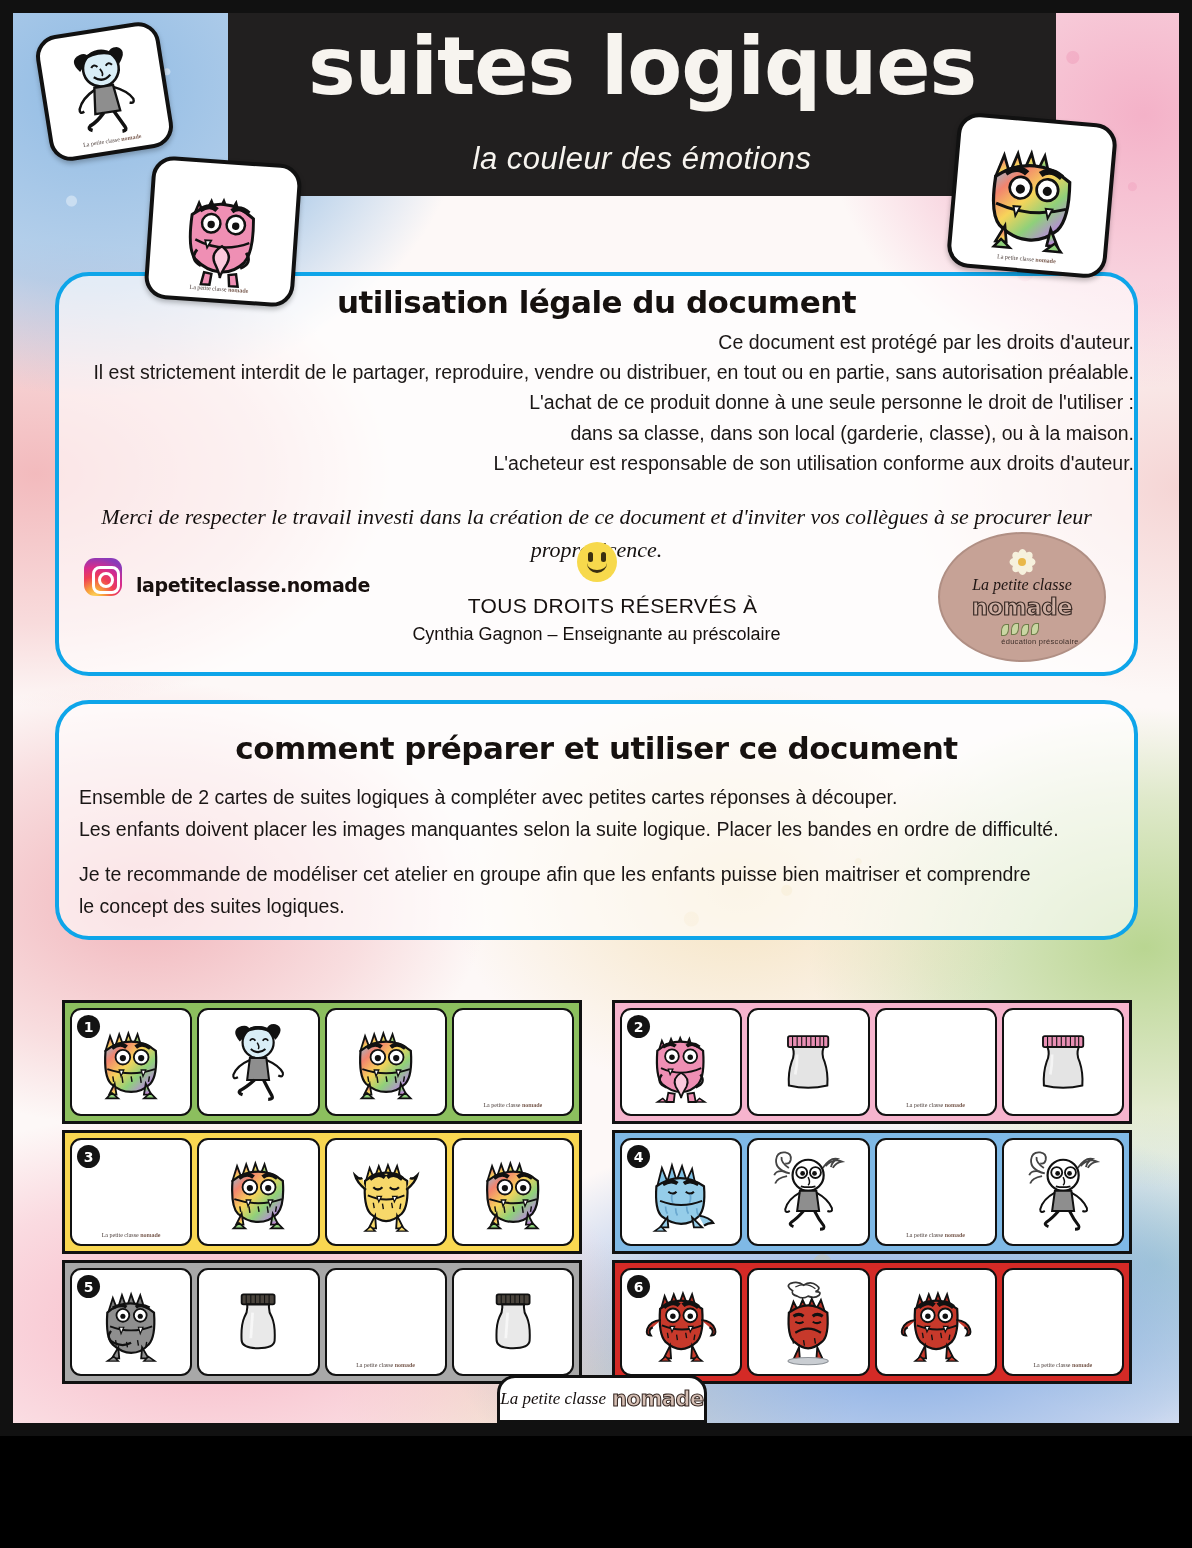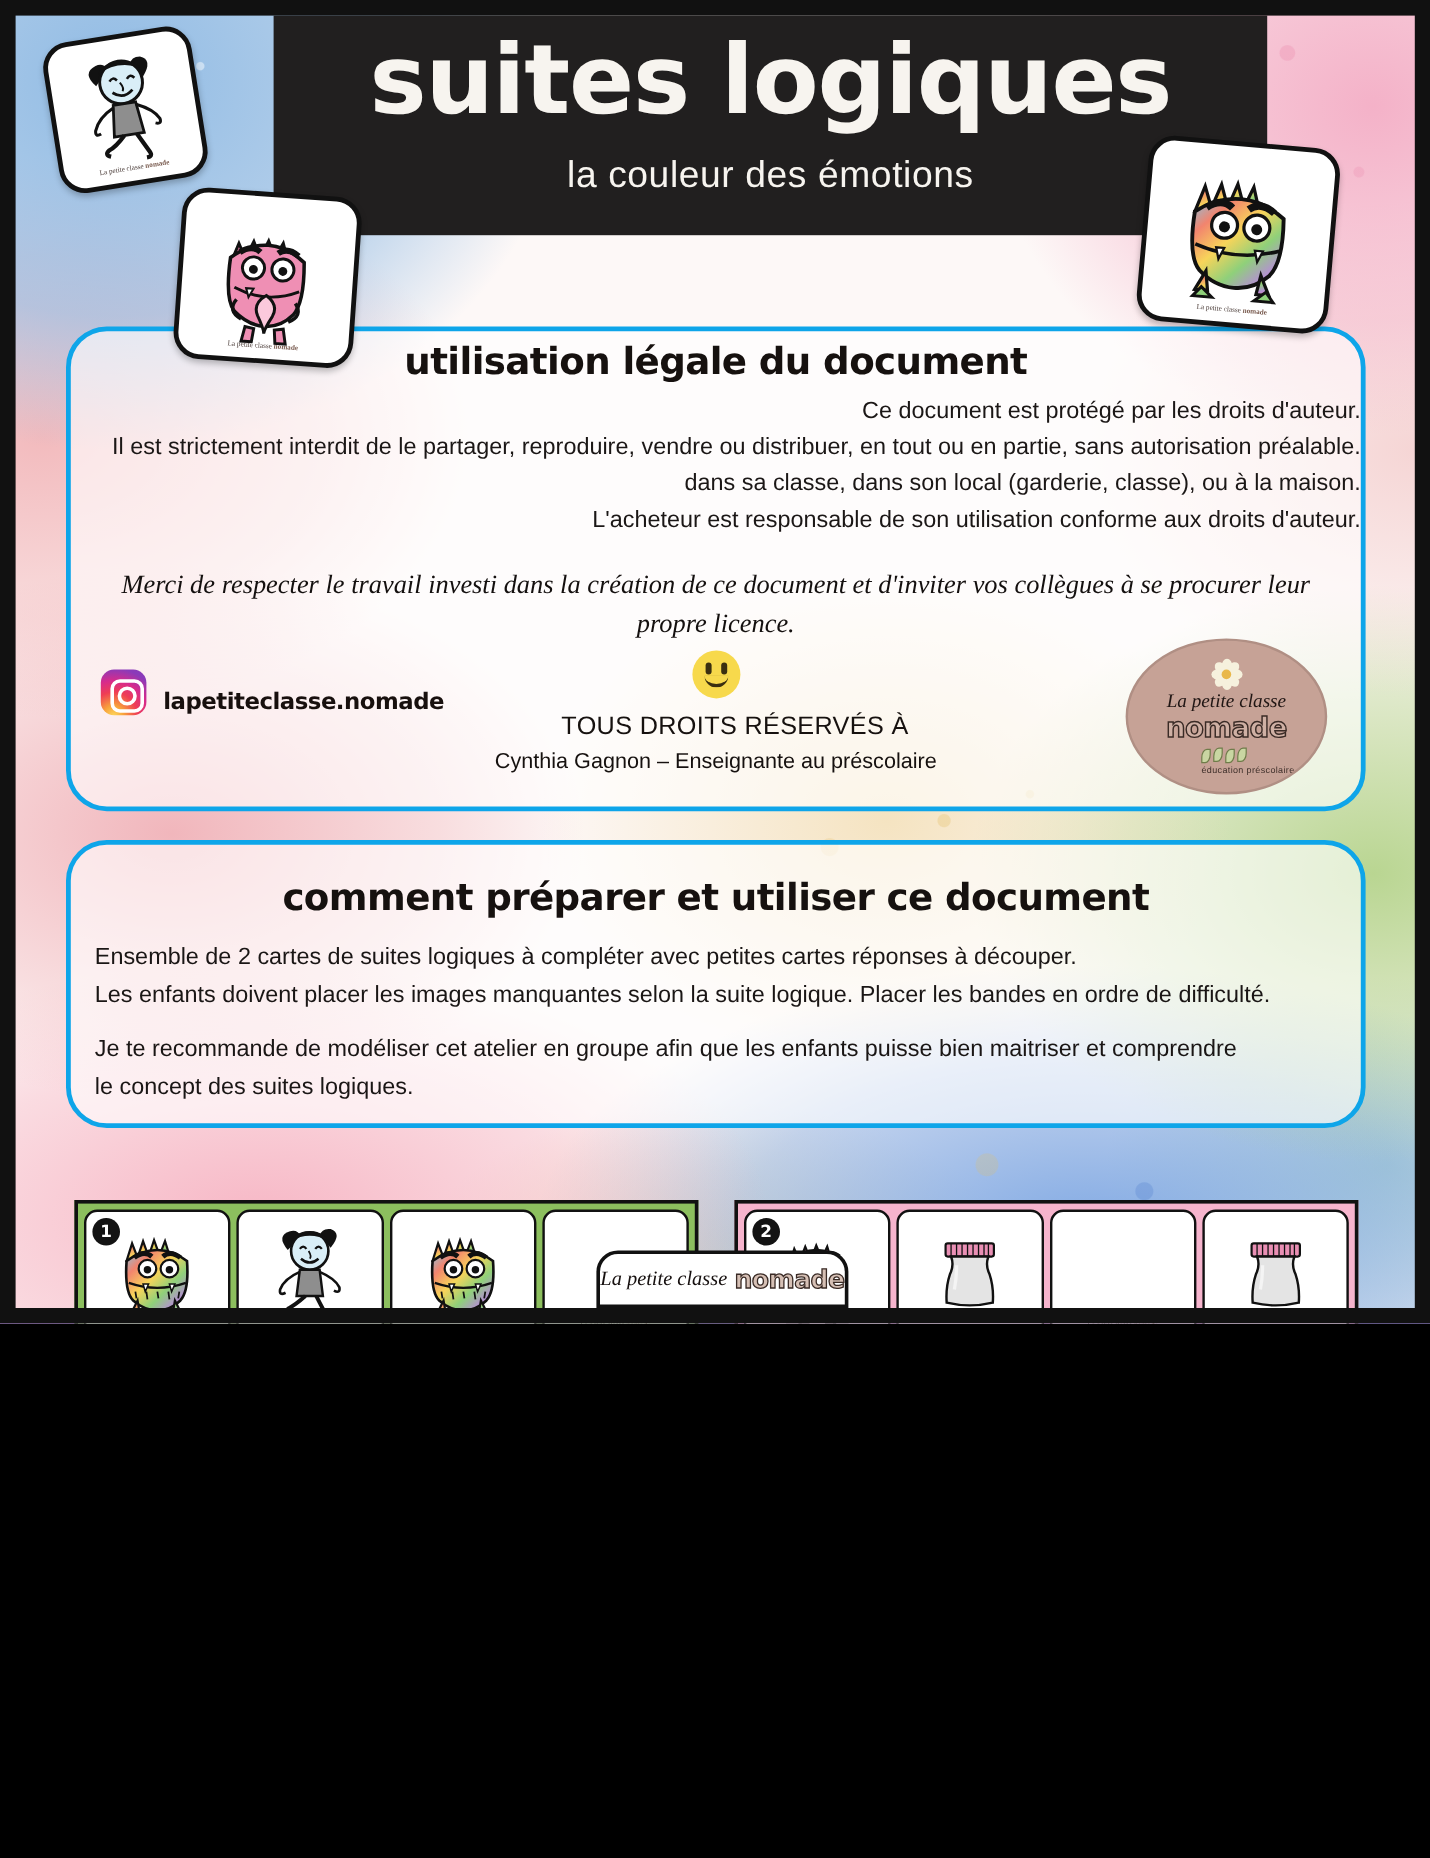--- a/index.html
+++ b/index.html
@@ -5,22 +5,22 @@
   * { box-sizing: border-box; margin: 0; padding: 0; }
   html, body {
     width: 1192px; height: 1548px;
     font-family: "Liberation Sans", sans-serif;
     background: #000;
     overflow: hidden;
   }
 
   #page {
     position: relative;
-    width: 1192px; height: 1103px;
-    background: #8b5cf6;
+    width: 1192px; height: 1436px;
+    background: #c2410c;
     overflow: hidden;
   }
 
   
   .bg-layer { position: absolute; inset: 0; pointer-events: none; }
 
   .bg-base {
     background:
       radial-gradient(ellipse 520px 430px at 8% 6%,   rgba(139,184,227,0.95) 0%, rgba(139,184,227,0.6) 46%, rgba(139,184,227,0) 72%),
       radial-gradient(ellipse 420px 360px at 96% 8%,  rgba(243,170,195,0.9) 0%, rgba(243,170,195,0.45) 50%, rgba(243,170,195,0) 76%),
@@ -71,26 +71,27 @@
     position: absolute; left: 0; right: 0; top: 4px;
     text-align: center;
     color: #f7f4ef;
     font-size: 80px;
     font-weight: 700;
     letter-spacing: -1px;
     line-height: 1.25;
     font-family: "DejaVu Sans", sans-serif;
   }
   .title-sub {
-    position: absolute; left: 0; right: 0; top: 115px;
+    position: absolute; left: 0; right: 0; top: 128px;
     text-align: center;
     color: #f7f4ef;
     font-size: 31px;
     font-family: "Liberation Sans", sans-serif;
     letter-spacing: .5px;
+    font-style: italic;
   }
 
   
   .deco-card {
     position: absolute;
     background: #fff;
     border: 4px solid #111;
     border-radius: 22px;
     z-index: 20;
     display: flex; flex-direction: column;
@@ -370,20 +371,21 @@
     <div class="card-credit">
       <span>La petite classe </span><b>nomade</b>
     </div>
   </div>
 
   <div class="panel panel-legal">
     <div class="panel-title">utilisation légale du document</div>
     <div class="legal-lines">
       <div>Ce document est protégé par les droits d'auteur.</div>
       <div>Il est strictement interdit de le partager, reproduire, vendre ou distribuer, en tout ou en partie, sans autorisation préalable.</div>
+      <div>L'achat de ce produit donne à une seule personne le droit de l'utiliser :</div>
       <div>dans sa classe, dans son local (garderie, classe), ou à la maison.</div>
       <div>L'acheteur est responsable de son utilisation conforme aux droits d'auteur.</div>
     </div>
     <div class="thanks">Merci de respecter le travail investi dans la création de ce document et d'inviter vos collègues à se procurer leur propre licence.</div>
 
     <div class="credit-row">
       <div class="ig-block">
         <div class="ig-icon"></div>
         <div class="ig-handle">lapetiteclasse.nomade</div>
       </div>

